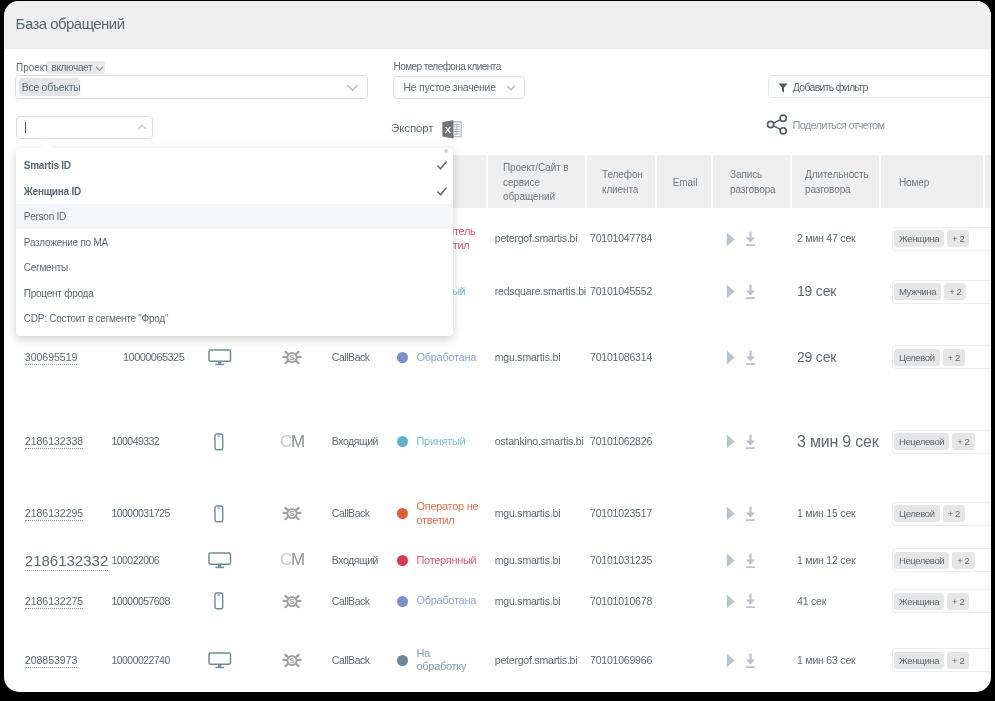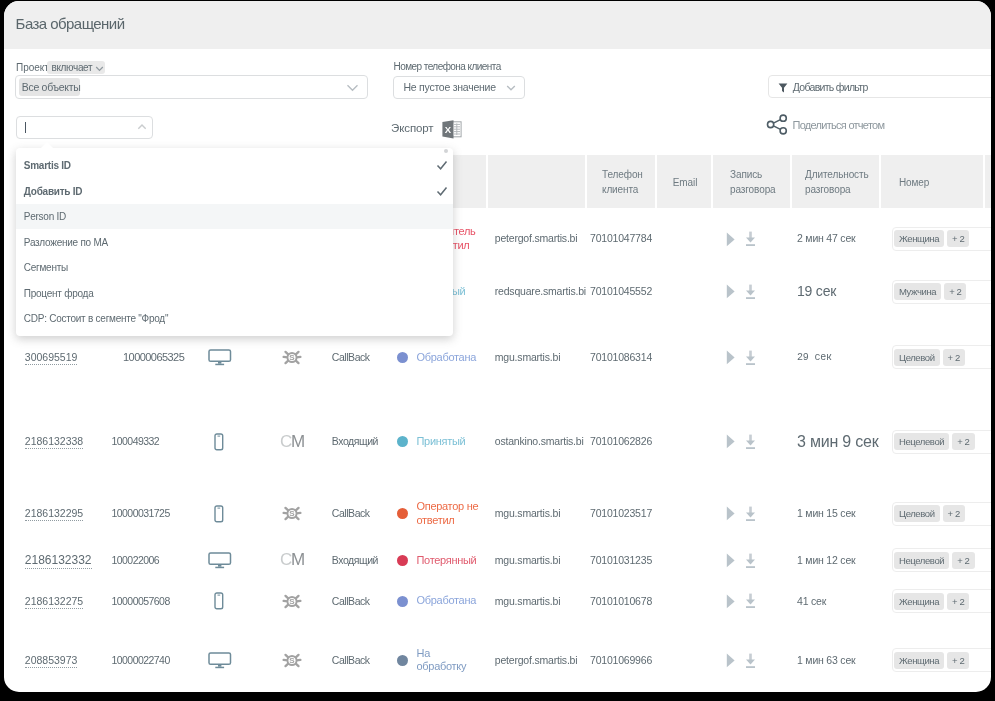--- a/index.html
+++ b/index.html
@@ -77,20 +77,21 @@
 </svg>
 <div class="t t" style="left:792.5px;top:118.6px;line-height:12px;font-size:11px;color:#8d979d;letter-spacing:-0.72px;">Поделиться отчетом</div>
 <div class="a" style="left:16px;top:154.5px;width:979px;height:53.5px;background:#efefef;"></div>
 <div class="a" style="left:486.3px;top:154.5px;width:2px;height:53.5px;background:#fff;"></div>
 <div class="a" style="left:585.3px;top:154.5px;width:2px;height:53.5px;background:#fff;"></div>
 <div class="a" style="left:655.3px;top:154.5px;width:2px;height:53.5px;background:#fff;"></div>
 <div class="a" style="left:711.3px;top:154.5px;width:2px;height:53.5px;background:#fff;"></div>
 <div class="a" style="left:790.3px;top:154.5px;width:2px;height:53.5px;background:#fff;"></div>
 <div class="a" style="left:879.3px;top:154.5px;width:2px;height:53.5px;background:#fff;"></div>
 <div class="a" style="left:982.5px;top:154.5px;width:2px;height:53.5px;background:#fff;"></div>
+<div class="t hdr" style="left:503px;top:161.1px;">Проект/Сайт в<br>сервисе<br>обращений</div>
 <div class="t hdr" style="left:602px;top:168.4px;">Телефон<br>клиента</div>
 <div class="t hdr" style="left:672.8px;top:175.7px;">Email</div>
 <div class="t hdr" style="left:730px;top:168.4px;">Запись<br>разговора</div>
 <div class="t hdr" style="left:805px;top:168.4px;">Длительность<br>разговора</div>
 <div class="t hdr" style="left:899px;top:175.7px;">Номер</div>
 <div class="a" style="left:396.5px;top:233.3px;width:11px;height:11px;border-radius:50%;background:#e23b52;"></div>
 <div class="st" style="right:519.5px;top:225.3px;line-height:13.5px;color:#e85266;">Посетитель</div>
 <div class="st" style="right:525.5px;top:238.8px;line-height:13.5px;color:#e85266;">не ответил</div>
 <div class="t site" style="left:494.8px;top:232.3px;line-height:13px;font-size:10.5px;">petergof.smartis.bi</div>
 <div class="t ph" style="left:590px;top:232.3px;line-height:13px;font-size:10.5px;">70101047784</div>
@@ -149,21 +150,21 @@
 <div class="t site" style="left:494.8px;top:350.8px;line-height:13px;font-size:10.5px;">mgu.smartis.bi</div>
 <div class="t ph" style="left:590px;top:350.8px;line-height:13px;font-size:10.5px;">70101086314</div>
 <svg class="a" style="left:725.8px;top:350.0px" width="9" height="15" viewBox="0 0 9 15">
         <polygon points="0.8,0.6 0.8,14.2 8.6,7.4" fill="#b9c3ca"></polygon>
       </svg>
 <svg class="a" style="left:744.8px;top:349.7px" width="11" height="16" viewBox="0 0 11 16">
 <rect x="4.2" y="0.6" width="2.6" height="7" fill="#c6cdd3"></rect>
 <polygon points="1,6.4 10,6.4 5.5,11.6" fill="#b9c3ca"></polygon>
 <rect x="1" y="13.2" width="9" height="1.8" fill="#b9c3ca"></rect>
 </svg>
-<div class="t dur" style="left:797px;top:350.8px;line-height:13px;font-size:10px;font-family:Liberation Mono, monospace;">29 сек</div>
+<div class="t dur" style="left:797px;top:350.8px;line-height:13px;font-size:14px;">29 сек</div>
 <div class="tagbox" style="left:891.5px;top:345.3px;width:112px;height:24px;">
         <span class="chip">Целевой</span>
         <span class="chip">+ 2</span>
       </div>
 <div class="t num" style="left:24.8px;top:435.1px;line-height:13px;font-size:10.5px;"><span class="idl">2186132338</span></div>
 <div class="t num2" style="left:111.5px;top:435.1px;line-height:13px;font-size:10.5px;">100049332</div>
 <svg class="a" style="left:213.5px;top:433.0px" width="10" height="18" viewBox="0 0 10 18">
 <rect x="1" y="1" width="7.7" height="15.8" rx="1.8" stroke="#6e8b99" stroke-width="1.4" fill="none"></rect>
 <line x1="3.5" y1="3.1" x2="6.2" y2="3.1" stroke="#6e8b99" stroke-width="1"></line>
 </svg>
@@ -215,21 +216,21 @@
 <svg class="a" style="left:744.8px;top:506.1px" width="11" height="16" viewBox="0 0 11 16">
 <rect x="4.2" y="0.6" width="2.6" height="7" fill="#c6cdd3"></rect>
 <polygon points="1,6.4 10,6.4 5.5,11.6" fill="#b9c3ca"></polygon>
 <rect x="1" y="13.2" width="9" height="1.8" fill="#b9c3ca"></rect>
 </svg>
 <div class="t dur" style="left:797px;top:507.2px;line-height:13px;font-size:10.5px;">1 мин 15 сек</div>
 <div class="tagbox" style="left:891.5px;top:501.7px;width:112px;height:24px;">
         <span class="chip">Целевой</span>
         <span class="chip">+ 2</span>
       </div>
-<div class="t num" style="left:24.8px;top:553.9px;line-height:13px;font-size:12px;"><span class="idl">2186132332</span></div>
+<div class="t num" style="left:24.8px;top:553.9px;line-height:13px;font-size:15px;"><span class="idl">2186132332</span></div>
 <div class="t num2" style="left:111.5px;top:553.9px;line-height:13px;font-size:10.5px;">100022006</div>
 <svg class="a" style="left:207.5px;top:552.1px" width="24" height="17" viewBox="0 0 24 17">
 <rect x="1" y="1" width="21.5" height="11.3" rx="1.6" stroke="#6e8b99" stroke-width="1.5" fill="none"></rect>
 <rect x="10" y="12.3" width="3.4" height="2.4" fill="#6e8b99"></rect>
 <rect x="7.3" y="14.7" width="8.8" height="1.5" fill="#6e8b99"></rect>
 </svg>
 <div class="t" style="left:280px;top:551.4px;font-size:17px;line-height:18px;letter-spacing:-1.2px;"><span style="color:#c9cccd">C</span><span style="color:#8d9194">M</span></div>
 <div class="t typ" style="left:331.8px;top:553.9px;line-height:13px;font-size:10.5px;">Входящий</div>
 <div class="a" style="left:396.5px;top:554.9px;width:11px;height:11px;border-radius:50%;background:#d83b55;"></div>
 <div class="st" style="left:416.5px;top:553.6px;line-height:13.5px;color:#e05a6d;">Потерянный</div>
@@ -322,21 +323,21 @@
         <span class="chip">+ 2</span>
       </div>
 <div class="a" style="left:40.5px;top:141.7px;width:0;height:0;border-left:6px solid transparent;border-right:6px solid transparent;border-bottom:6px solid #fff;z-index:60;"></div>
 <div class="a" id="dd" style="left:15.5px;top:147.5px;width:437px;height:188.8px;background:#fff;border-radius:4px;box-shadow:0 3px 10px rgba(80,80,80,0.28);z-index:50;"></div>
 <div class="a" style="left:15.5px;top:152.8px;width:437px;height:25.5px;z-index:55;"></div>
 <div class="t" style="left:23.8px;top:159.2px;font-size:10px;line-height:13px;letter-spacing:-0.25px;font-weight:bold;z-index:56;">Smartis ID</div>
 <svg class="a" style="left:435.5px;top:160.1px;z-index:56" width="12" height="11" viewBox="0 0 12 11">
         <path d="M1.5 5.5 L4.6 8.8 L10.5 1.5" stroke="#5f6b73" stroke-width="1.5" fill="none"></path>
       </svg>
 <div class="a" style="left:15.5px;top:178.3px;width:437px;height:25.5px;z-index:55;"></div>
-<div class="t" style="left:23.8px;top:184.7px;font-size:10px;line-height:13px;letter-spacing:-0.25px;font-weight:bold;z-index:56;">Добавить ID</div>
+<div class="t" style="left:23.8px;top:184.7px;font-size:10px;line-height:13px;letter-spacing:-0.25px;font-weight:bold;z-index:56;">Женщина ID</div>
 <svg class="a" style="left:435.5px;top:185.6px;z-index:56" width="12" height="11" viewBox="0 0 12 11">
         <path d="M1.5 5.5 L4.6 8.8 L10.5 1.5" stroke="#5f6b73" stroke-width="1.5" fill="none"></path>
       </svg>
 <div class="a" style="left:15.5px;top:203.8px;width:437px;height:25.5px;background:#f4f6f7;z-index:55;"></div>
 <div class="t" style="left:23.8px;top:210.2px;font-size:10px;line-height:13px;letter-spacing:-0.25px;z-index:56;">Person ID</div>
 <div class="a" style="left:15.5px;top:229.3px;width:437px;height:25.5px;z-index:55;"></div>
 <div class="t" style="left:23.8px;top:235.7px;font-size:10px;line-height:13px;letter-spacing:-0.25px;z-index:56;">Разложение по МА</div>
 <div class="a" style="left:15.5px;top:254.8px;width:437px;height:25.5px;z-index:55;"></div>
 <div class="t" style="left:23.8px;top:261.2px;font-size:10px;line-height:13px;letter-spacing:-0.25px;z-index:56;">Сегменты</div>
 <div class="a" style="left:15.5px;top:280.3px;width:437px;height:25.5px;z-index:55;"></div>

